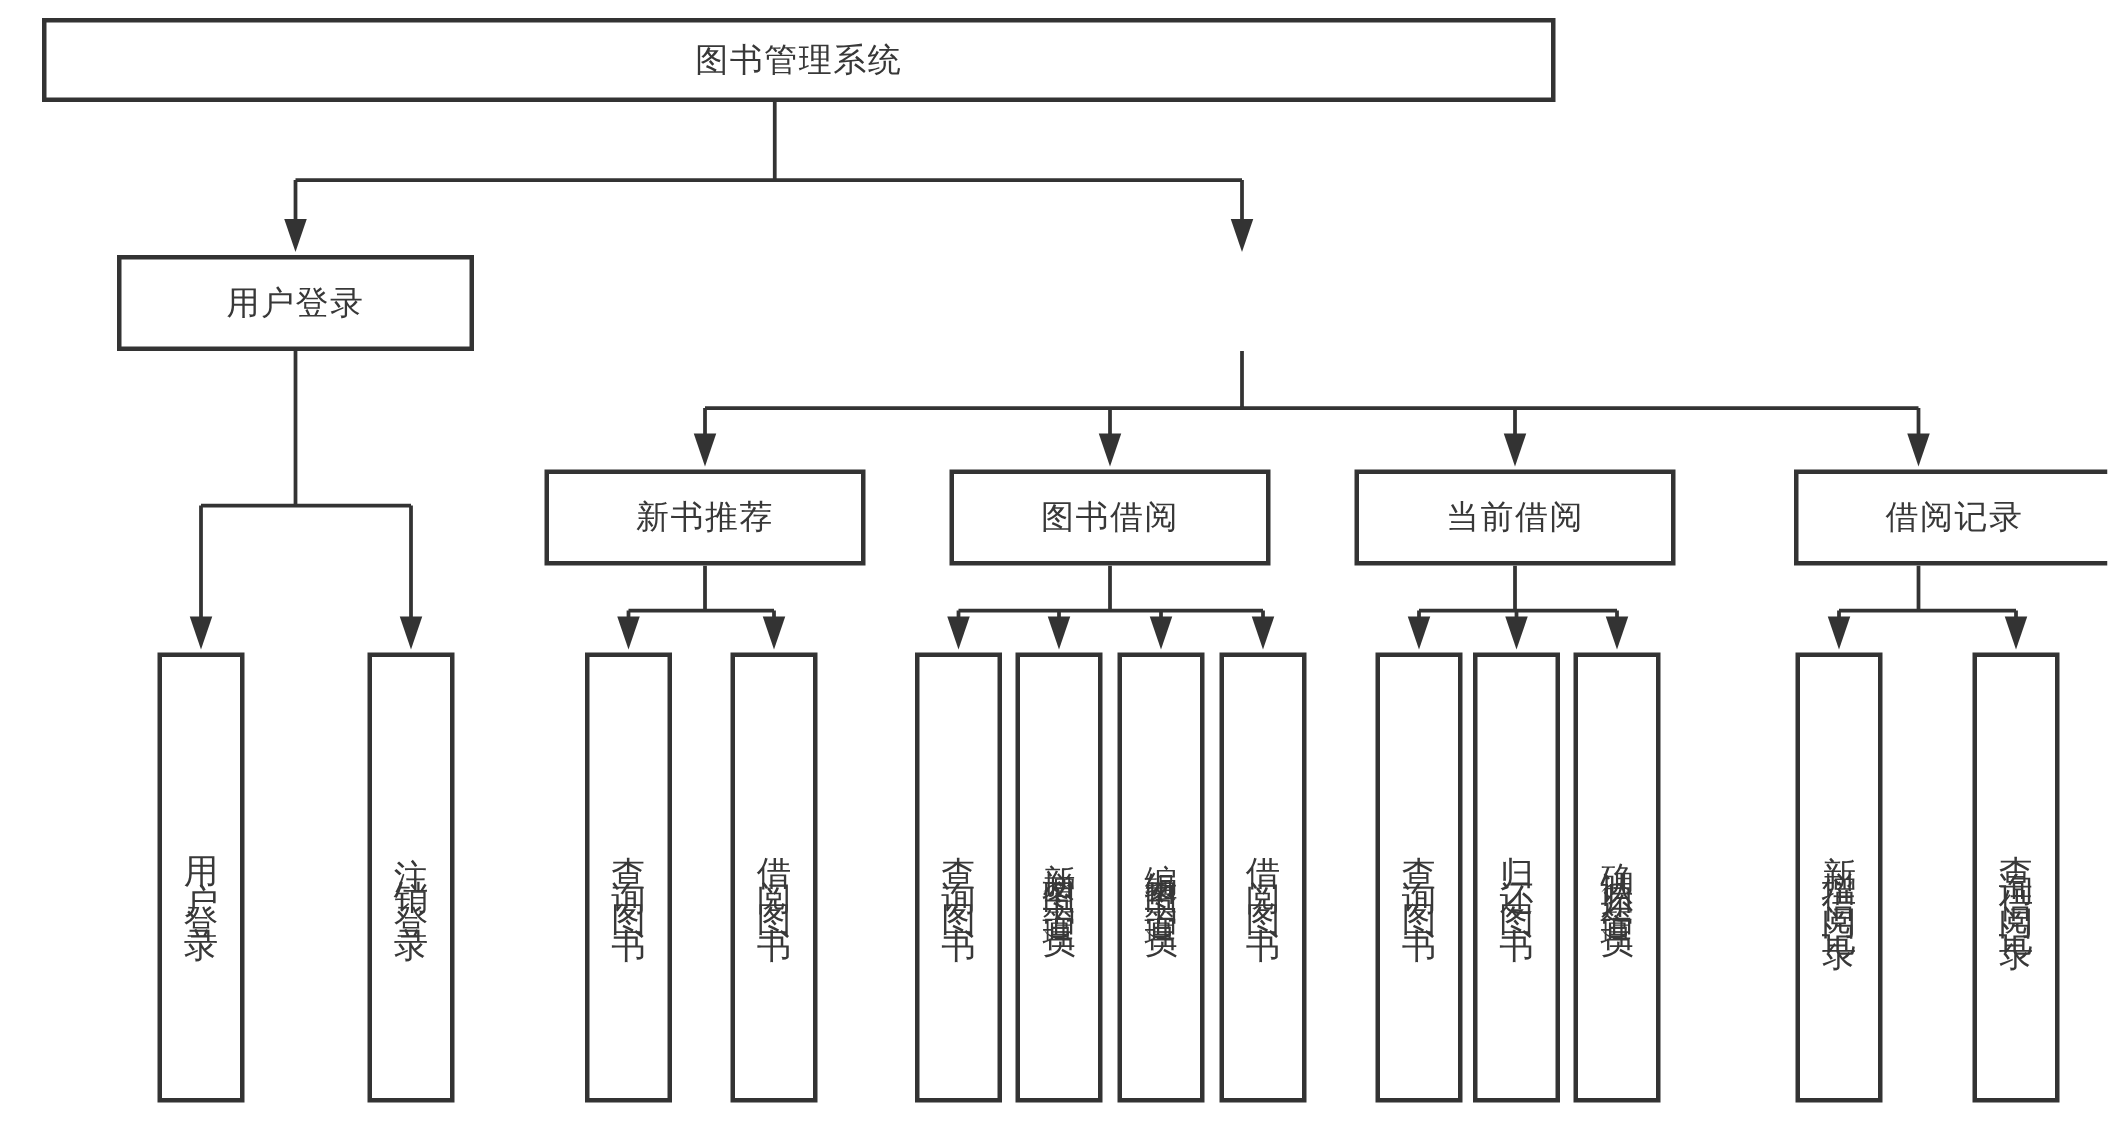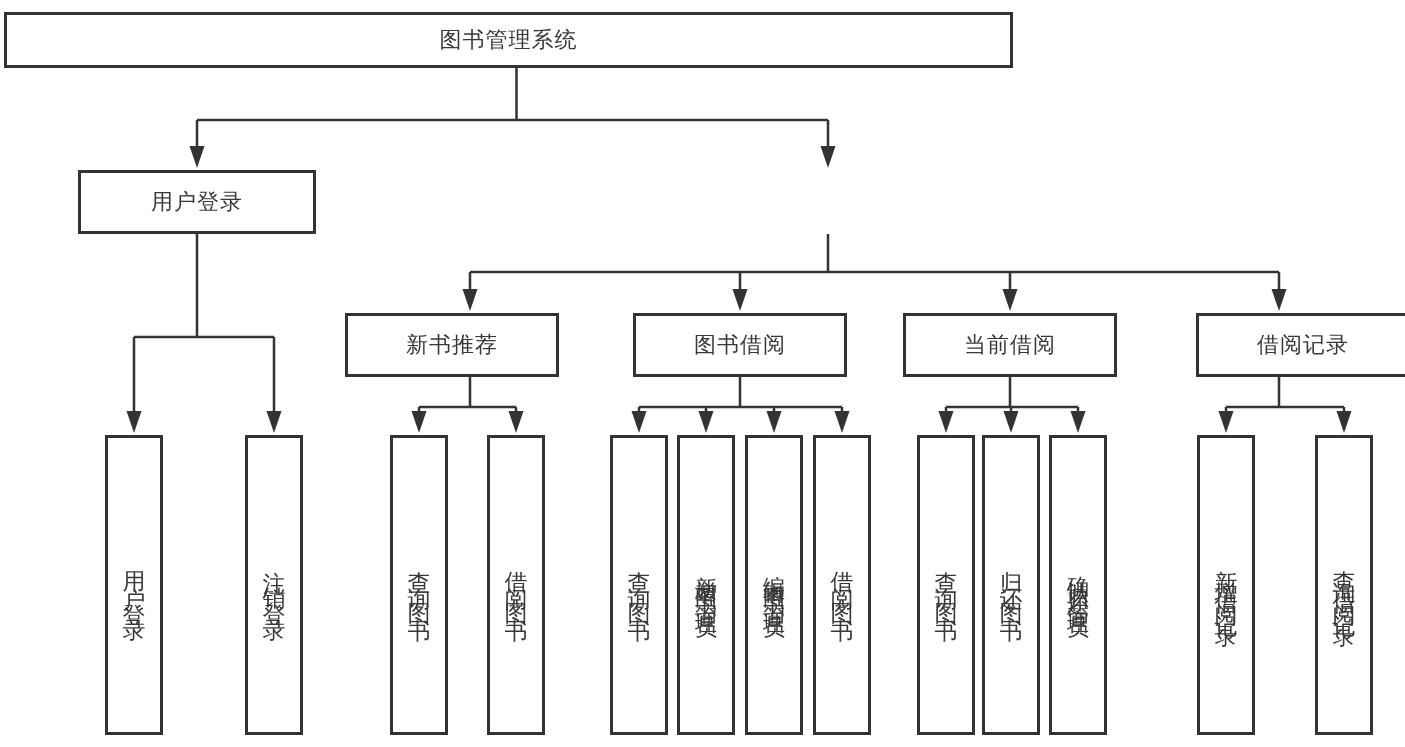--- a/index.html
+++ b/index.html
@@ -22,21 +22,21 @@
     box-sizing: border-box;
     border: 3px solid #333333;
     background: #ffffff;
     display: flex;
     align-items: center;
     justify-content: center;
     color: #383838;
     z-index: 1;
   }
   .node.h { font-size: 22px; letter-spacing: 1px; }
-  .node.root { left: 4px; top: 12px; width: 1009px; height: 56px; }
+  .node.root { left: 28px; top: 12px; width: 1009px; height: 56px; }
   .node.l2 { top: 170px; height: 64px; }
   .node.l3 { top: 313px; height: 64px; width: 214px; }
   .node.leaf { top: 435px; height: 300px; width: 58px; }
   .vtext {
     writing-mode: vertical-lr;
     text-orientation: mixed;
     font-size: 23px;
     line-height: 1;
     color: #383838;
     white-space: nowrap;
@@ -92,21 +92,21 @@
   </svg>
 
   <div class="node root h">
     <span>图书管理系统</span>
   </div>
 
   <div class="node l2 h" style="left:78px; width:238px;">
     <span>用户登录</span>
   </div>
 
-  <div class="node l3 h" style="left:345px;">
+  <div class="node l3 h" style="left:363px;">
     <span>新书推荐</span>
   </div>
   <div class="node l3 h" style="left:633px;">
     <span>图书借阅</span>
   </div>
   <div class="node l3 h" style="left:903px;">
     <span>当前借阅</span>
   </div>
   <div class="node l3 h" style="left:1196px;">
     <span>借阅记录</span>

